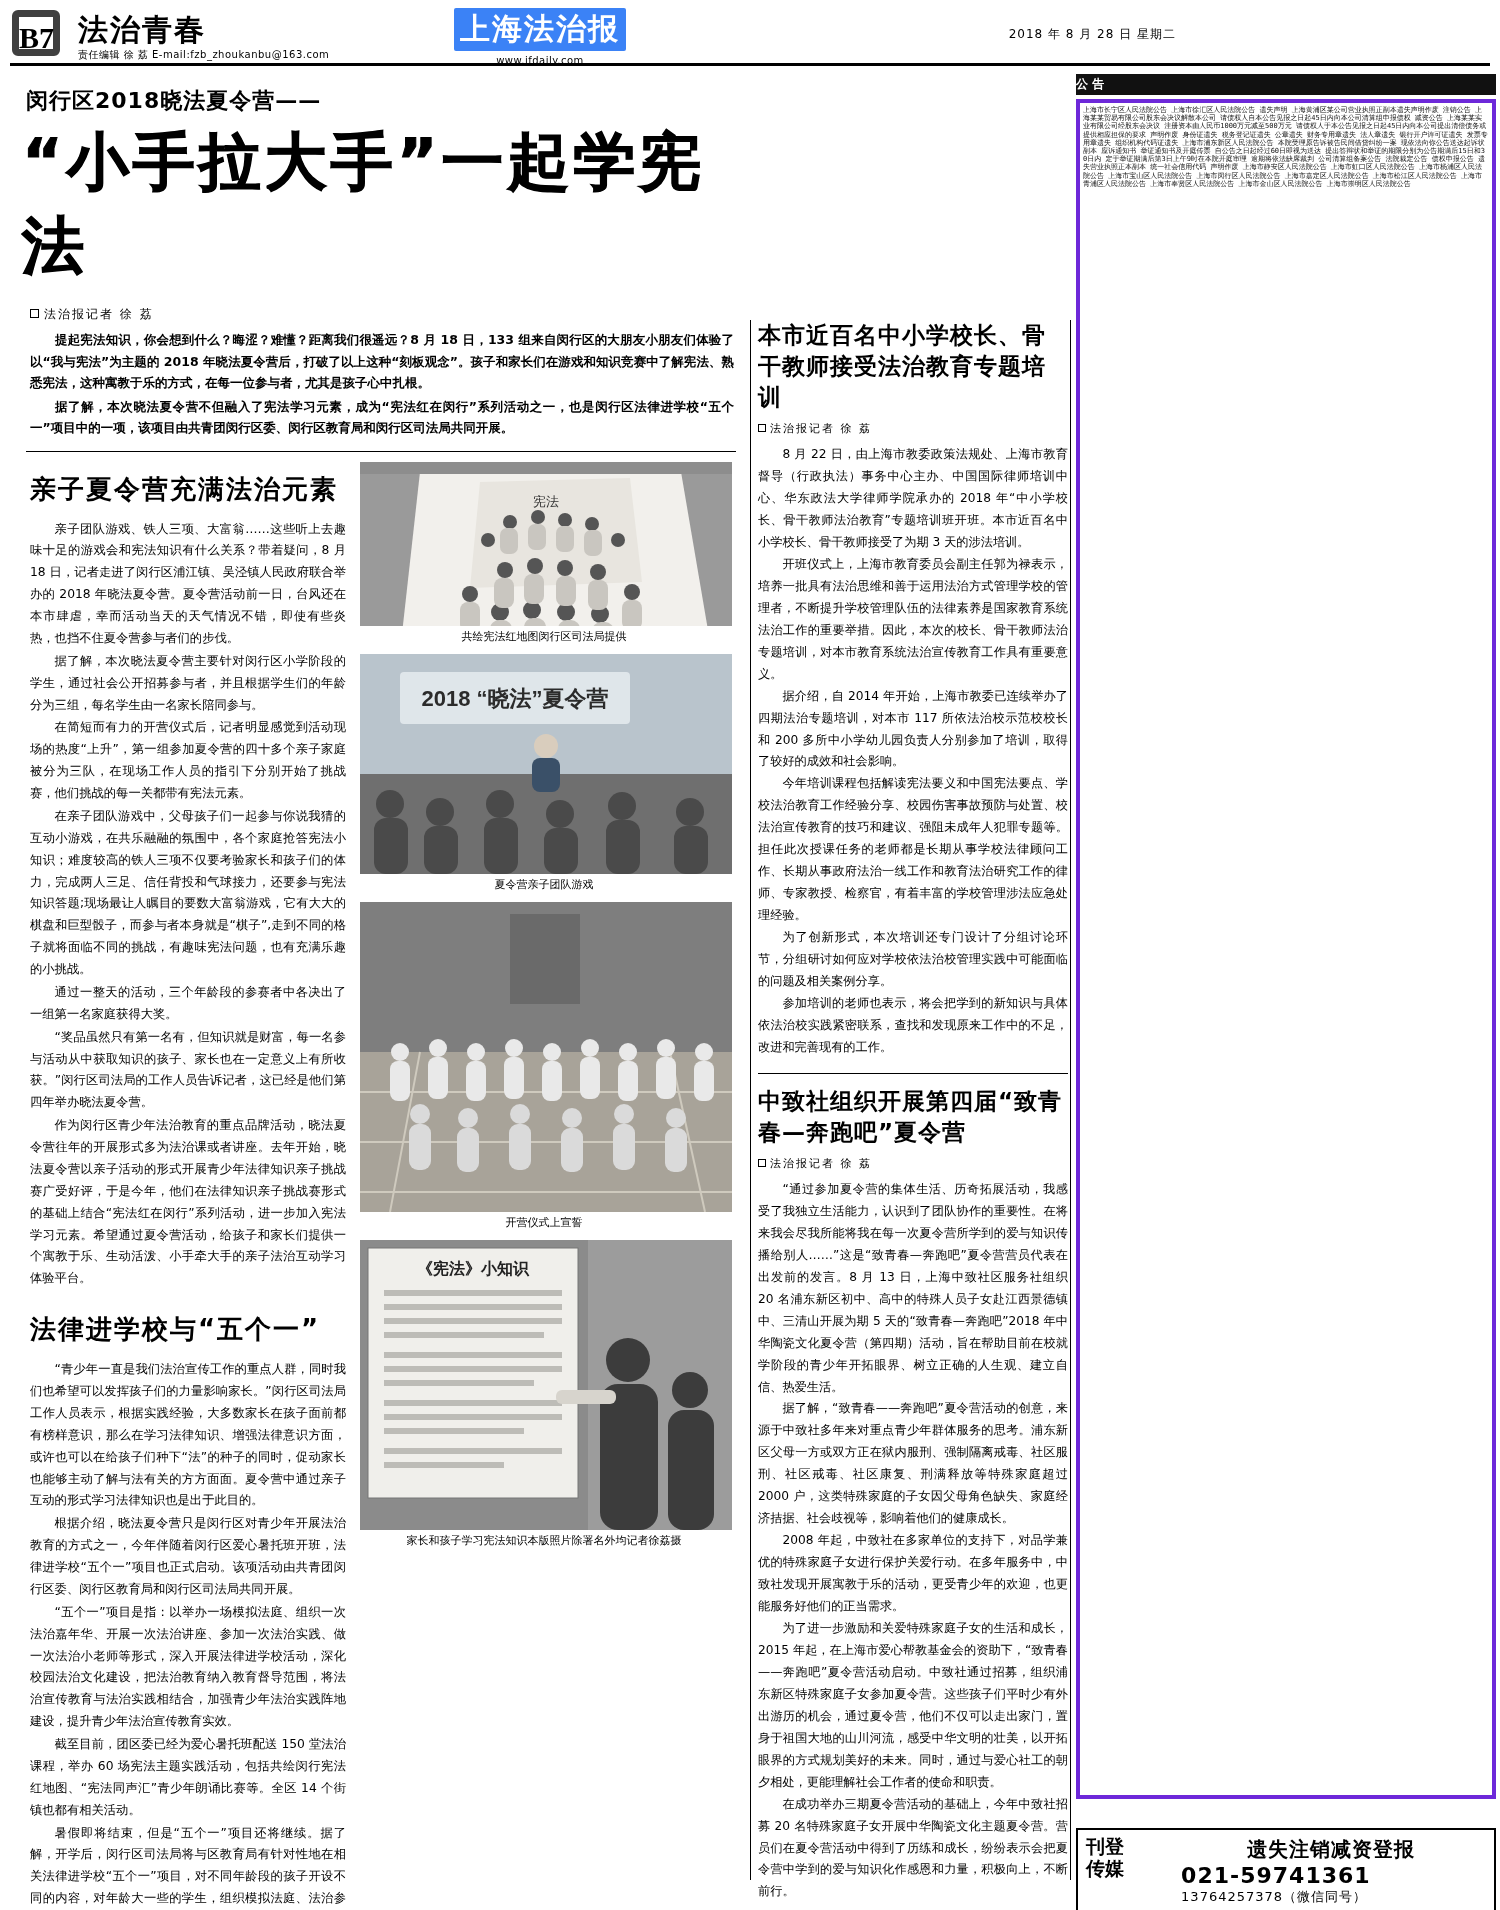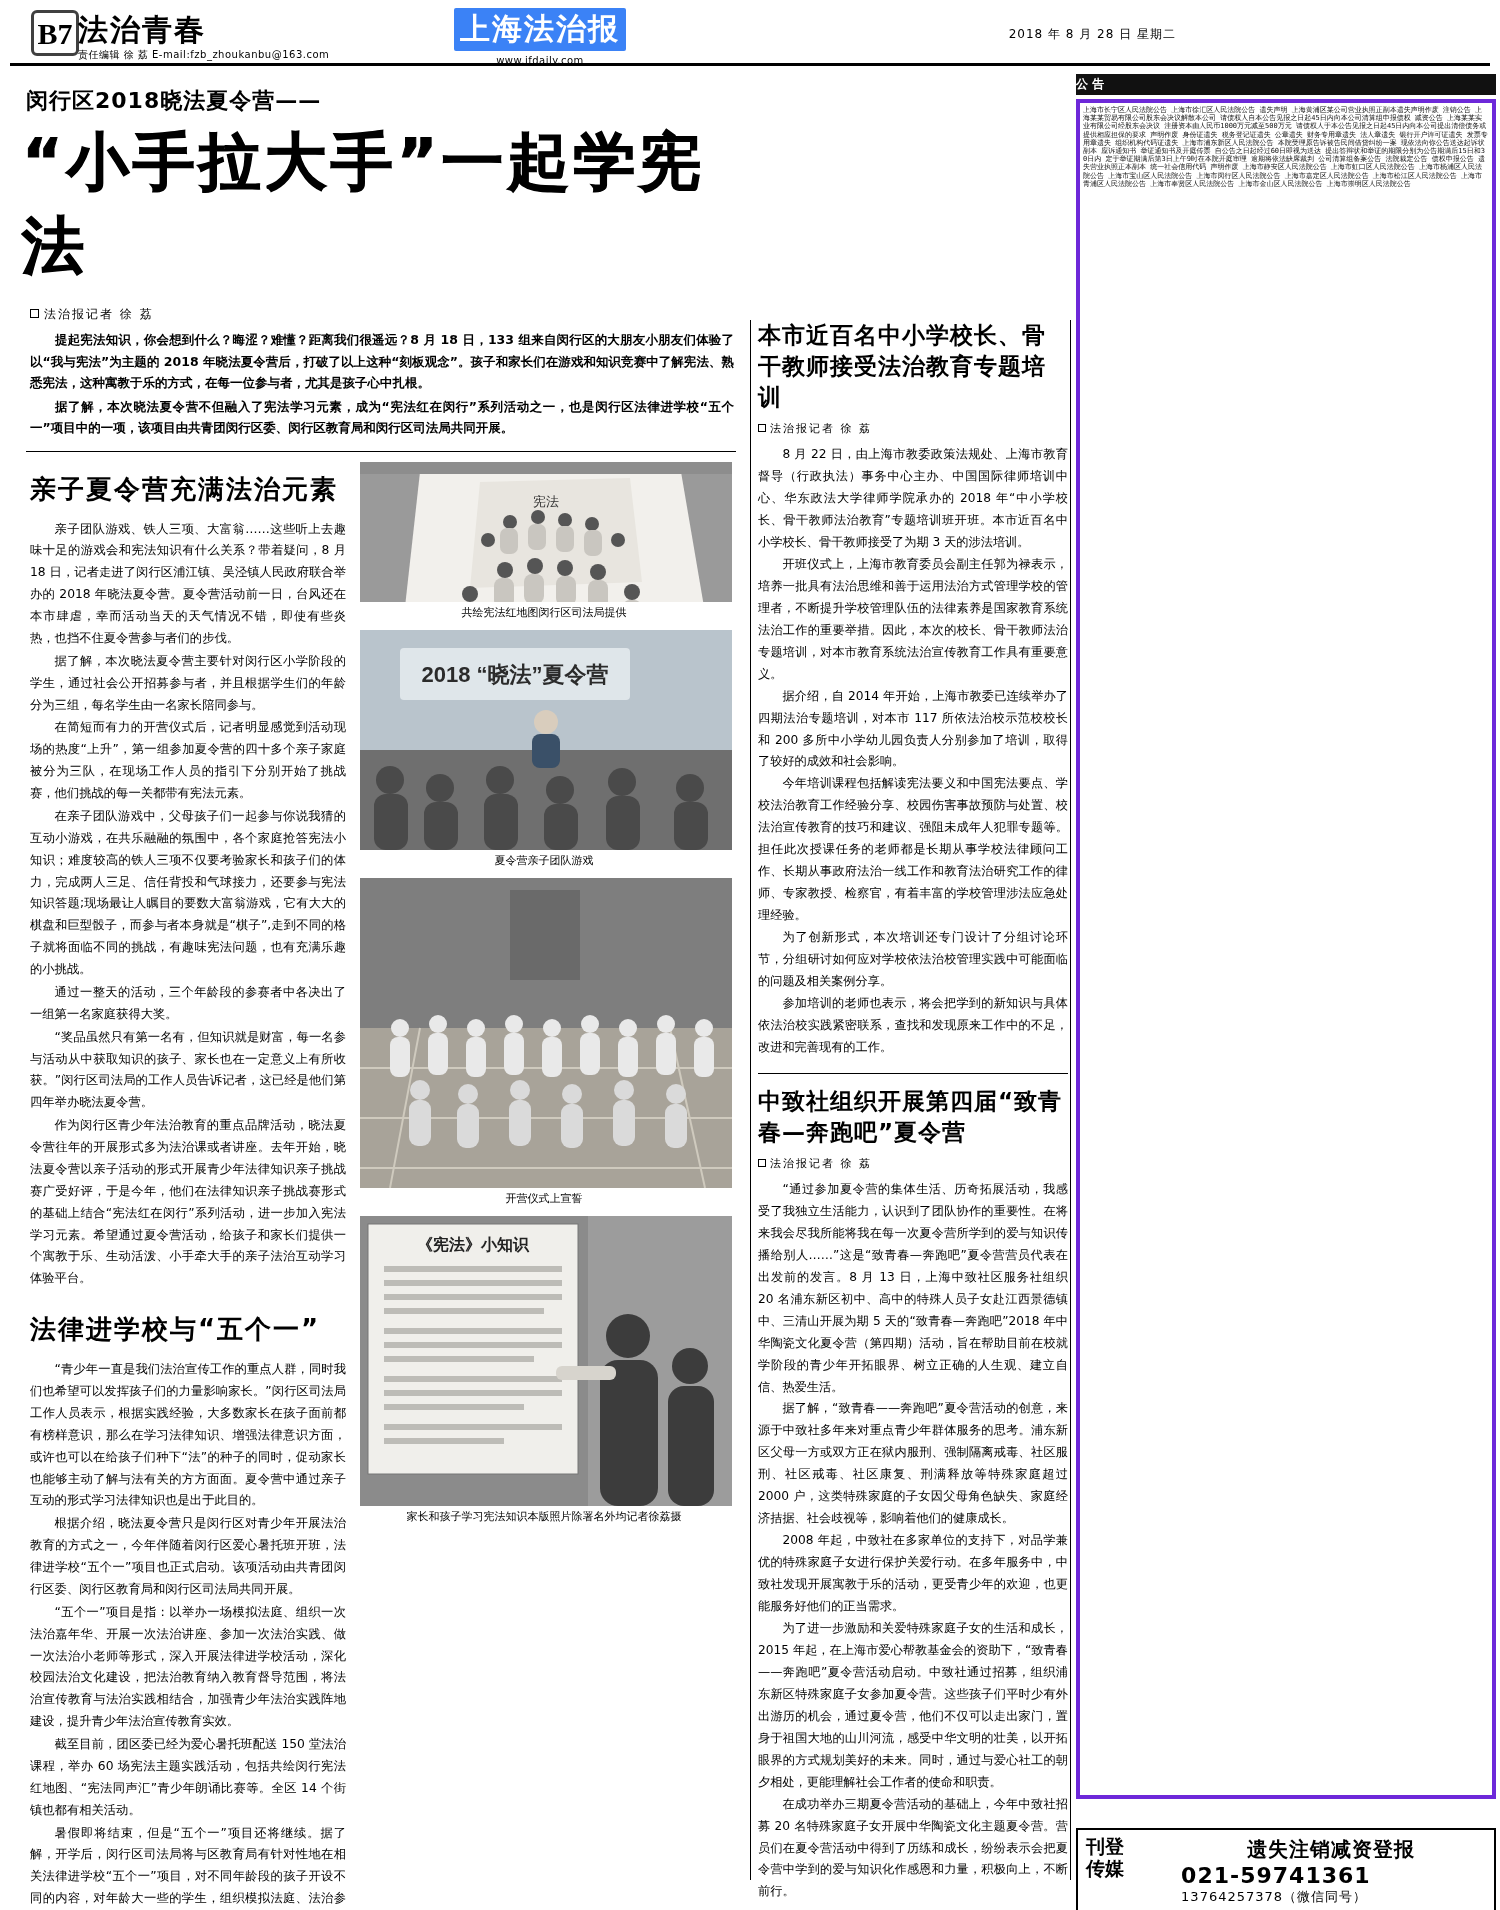--- a/index.html
+++ b/index.html
@@ -10,22 +10,22 @@
     font-family:"DejaVu Sans","Liberation Sans",sans-serif;
     color:#000;
     position:relative;
     overflow:hidden;
   }
   .page { position:relative; width:1500px; height:1910px; padding:8px 10px; }
 
   
   .masthead { position:relative; height:58px; border-bottom:3px solid #000; }
   .badge {
-    position:absolute; left:21px; top:2px; width:48px; height:46px;
-    border:3px solid #404040; border-radius:6px;
+    position:absolute; left:2px; top:2px; width:48px; height:46px;
+    border:7px solid #404040; border-radius:6px;
     font-weight:bold; font-size:30px; line-height:42px; text-align:center;
     font-family:"Liberation Serif",serif;
   }
   .section-title {
     position:absolute; left:68px; top:2px;
     font-size:30px; font-weight:bold; letter-spacing:2px;
     font-family:"DejaVu Sans","Liberation Sans",sans-serif;
   }
   .editor-line {
     position:absolute; left:68px; top:40px; font-size:10px; letter-spacing:.5px;
@@ -151,21 +151,21 @@
           <p class="body">“青少年一直是我们法治宣传工作的重点人群，同时我们也希望可以发挥孩子们的力量影响家长。”闵行区司法局工作人员表示，根据实践经验，大多数家长在孩子面前都有榜样意识，那么在学习法律知识、增强法律意识方面，或许也可以在给孩子们种下“法”的种子的同时，促动家长也能够主动了解与法有关的方方面面。夏令营中通过亲子互动的形式学习法律知识也是出于此目的。</p>
           <p class="body">根据介绍，晓法夏令营只是闵行区对青少年开展法治教育的方式之一，今年伴随着闵行区爱心暑托班开班，法律进学校“五个一”项目也正式启动。该项活动由共青团闵行区委、闵行区教育局和闵行区司法局共同开展。</p>
           <p class="body">“五个一”项目是指：以举办一场模拟法庭、组织一次法治嘉年华、开展一次法治讲座、参加一次法治实践、做一次法治小老师等形式，深入开展法律进学校活动，深化校园法治文化建设，把法治教育纳入教育督导范围，将法治宣传教育与法治实践相结合，加强青少年法治实践阵地建设，提升青少年法治宣传教育实效。</p>
           <p class="body">截至目前，团区委已经为爱心暑托班配送 150 堂法治课程，举办 60 场宪法主题实践活动，包括共绘闵行宪法红地图、“宪法同声汇”青少年朗诵比赛等。全区 14 个街镇也都有相关活动。</p>
           <p class="body">暑假即将结束，但是“五个一”项目还将继续。据了解，开学后，闵行区司法局将与区教育局有针对性地在相关法律进学校“五个一”项目，对不同年龄段的孩子开设不同的内容，对年龄大一些的学生，组织模拟法庭、法治参观等；年纪小一些的学生，以活动的形式，将游戏与法律主题相结合。</p>
 
         </div>
 
         <div class="tc-photos">
 
-          <div class="photo" style="height:140px">
+          <div class="photo" style="height:164px">
             <svg class="ph-inner" viewBox="0 0 372 200" preserveAspectRatio="none">
               <rect width="372" height="200" fill="#9a9a9a"></rect>
               <polygon points="60,10 320,4 350,180 40,190" fill="#f2f0ec"></polygon>
               <polygon points="120,20 270,16 282,120 110,126" fill="#e8e5df"></polygon>
               <g fill="#555">
                 <circle cx="150" cy="60" r="7"></circle>
                   <circle cx="178" cy="55" r="7"></circle>
                   <circle cx="205" cy="58" r="7"></circle>
                 <circle cx="232" cy="62" r="7"></circle>
                   <circle cx="128" cy="78" r="7"></circle>

